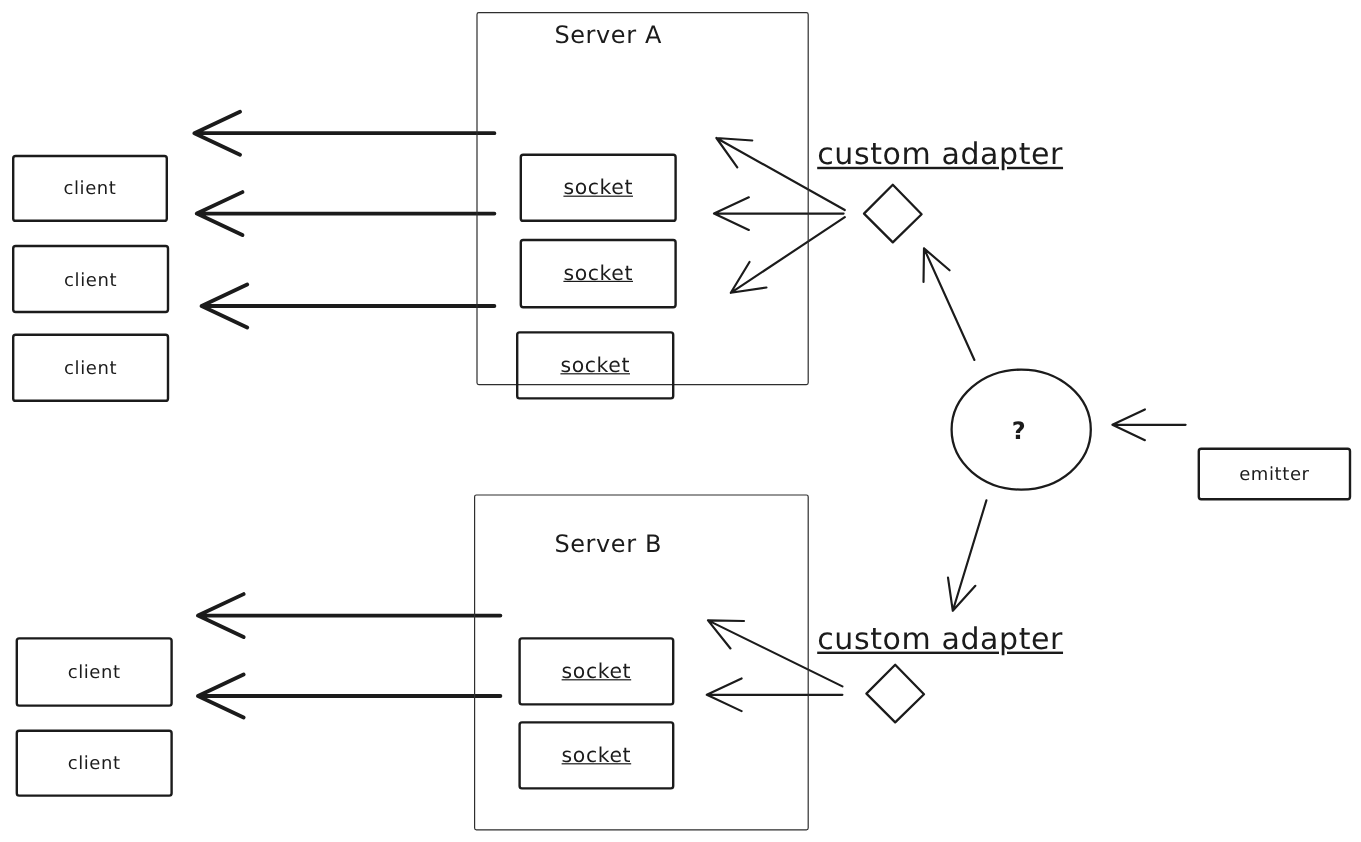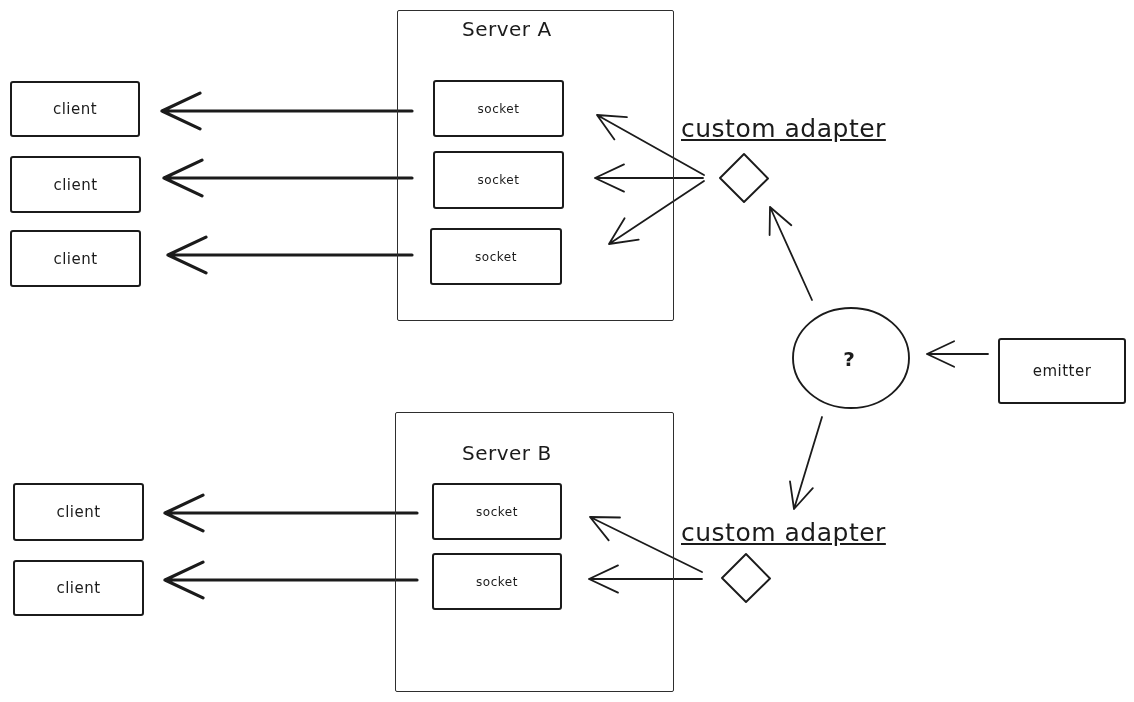--- a/index.html
+++ b/index.html
@@ -4,28 +4,28 @@
 <style>
   html, body { margin:0; padding:0; background:#ffffff; }
   .canvas {
     position:relative; width:1134px; height:702px; background:#ffffff;
     font-family:"DejaVu Sans", sans-serif; color:#1b1b1b; overflow:hidden;
   }
   svg.layer { position:absolute; left:0; top:0; }
   .box {
     position:absolute; border:2px solid #1b1b1b; border-radius:3px;
     display:flex; align-items:center; justify-content:center;
-    background:transparent; box-sizing:border-box;
+    background:transparent; box-sizing:border-box;margin-top:48px;
   }
   .frame {
     position:absolute; border:1.8px solid #2e2e2e; border-radius:2px;
     box-sizing:border-box; background:transparent;
   }
   .frame-title { position:absolute; font-size:20px; letter-spacing:0.5px; white-space:nowrap;margin-left:44px; }
-  .node-label { font-size:12px; letter-spacing:0.5px; }
+  .node-label { font-size:17px; letter-spacing:0.5px;text-decoration:underline; }
   .client-label { font-size:15px; letter-spacing:0.5px; }
   .emitter-label { font-size:15px; letter-spacing:0.5px; }
   .adapter-label { position:absolute; font-size:25px; letter-spacing:0.5px; white-space:nowrap;text-decoration:underline; }
   .sketch { stroke:#1b1b1b; fill:none; stroke-linecap:round; stroke-linejoin:round; }
   .arrow-thick { stroke-width:3.2px; }
   .arrow-thin { stroke-width:1.8px; }
   .shape { stroke-width:1.9px; }
   .hub-label {
     font-family:"DejaVu Sans", sans-serif; font-size:20px; font-weight:700;
     fill:#1b1b1b; text-anchor:middle;
@@ -101,17 +101,17 @@
 
   <div class="box" style="left:13px; top:483px; width:131px; height:58px;">
     <span class="client-label">client</span>
   </div>
   <div class="box" style="left:13px; top:560px; width:131px; height:56px;">
     <span class="client-label">client</span>
   </div>
 
   <div class="adapter-label" style="left:681px; top:518px;">custom adapter</div>
 
-  <div class="box" style="left:998px; top:338px; width:128px; height:66px; border-width:2.2px;align-items:center;">
+  <div class="box" style="left:998px; top:325px; width:128px; height:44px; border-width:2.2px;align-items:center;">
     <span class="emitter-label">emitter</span>
   </div>
 
 </div>
 
 </body></html>

